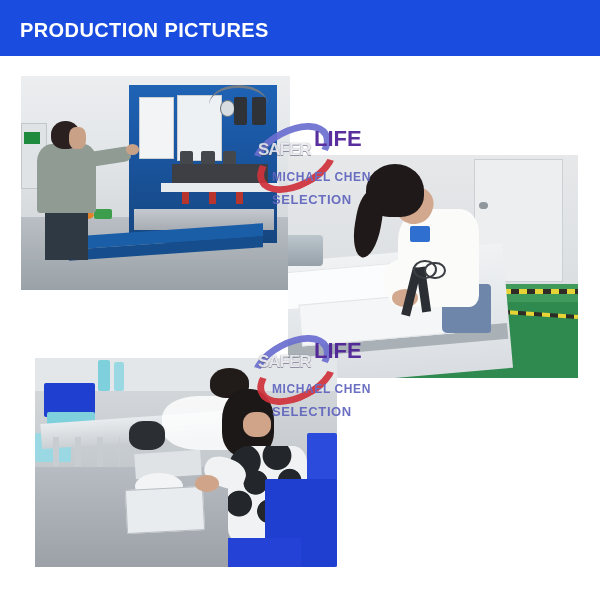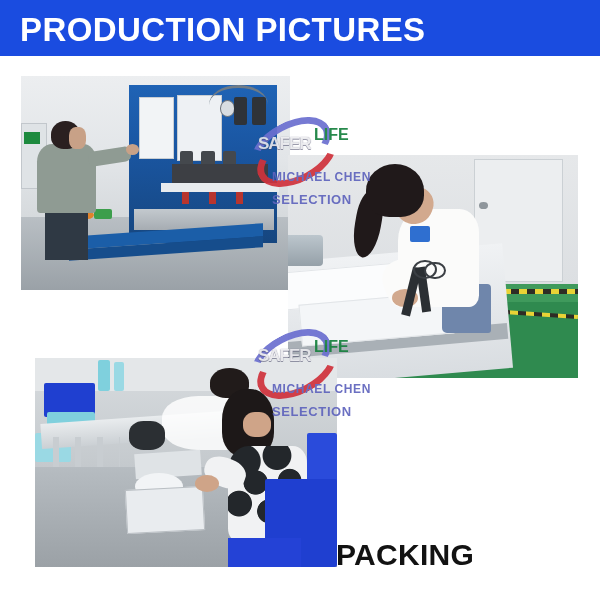--- a/index.html
+++ b/index.html
@@ -10,21 +10,21 @@
   }
   .page{position:relative;width:600px;height:600px;background:#fff;}
 
   
   .header-bar{
     position:absolute;left:0;top:0;width:600px;height:56px;
     background:#1a4ce0;
   }
   .header-title{
     position:absolute;left:20px;top:13px;
-    font-size:33px;font-weight:bold;color:#ffffff;
+    font-size:20px;font-weight:bold;color:#ffffff;
     letter-spacing:0.4px;line-height:34px;white-space:nowrap;
     font-family:"Liberation Sans",sans-serif;
   }
 
   
   .photo{position:absolute;overflow:hidden;background:#cfd4d8;}
   .photo .scene{position:absolute;left:0;top:0;width:100%;height:100%;}
 
   #photo-molding{left:21px;top:76px;width:269px;height:214px;}
   #photo-cutting{left:288px;top:155px;width:290px;height:223px;}
@@ -121,31 +121,31 @@
       #f1f2f3;
       border-radius:26% 18% 10% 14%;}
   .p-arm{left:56%;top:48%;width:14%;height:14%;background:#f1f2f3;border-radius:44%;transform:rotate(20deg);}
   .p-hand{left:53%;top:56%;width:8%;height:8%;background:#cfa488;border-radius:50%;}
   .p-bluebin{left:76%;top:58%;width:24%;height:42%;background:#1f3fd0;border-radius:2px;}
   .p-bluebin2{left:90%;top:36%;width:10%;height:24%;background:#2a4bdb;border-radius:2px;}
   .p-bluebin3{left:64%;top:86%;width:24%;height:14%;background:#24ardd;background:#2442d6;}
 
   
   .wm{position:absolute;pointer-events:none;opacity:.92;}
-  .wm-logo{position:absolute;left:0;top:4px;width:84px;height:46px;}
+  .wm-logo{position:absolute;left:0;top:10px;width:84px;height:46px;}
   .wm-arc-top{position:absolute;left:0;top:0;width:72px;height:36px;
      border:7px solid #6b6fd0;border-bottom-color:transparent;border-left-color:transparent;
      border-radius:50%;transform:rotate(-28deg);}
   .wm-arc-bot{position:absolute;left:6px;top:10px;width:72px;height:36px;
      border:7px solid #d0323c;border-top-color:transparent;border-right-color:transparent;
      border-radius:50%;transform:rotate(-28deg);}
   .wm-safer{position:absolute;left:10px;top:12px;font-size:17px;font-weight:bold;
      color:rgba(255,255,255,.85);letter-spacing:-1px;
      text-shadow:0 0 1px rgba(90,90,120,.85),0 1px 0 rgba(70,70,100,.55);}
-  .wm-life{position:absolute;font-size:16px;font-weight:bold;color:#15803d;letter-spacing:0px;}
+  .wm-life{position:absolute;font-size:22px;font-weight:bold;color:#4c1d95;letter-spacing:0px;}
   .wm-sub1{position:absolute;font-size:12px;font-weight:bold;color:#5f64bd;letter-spacing:.6px;}
   .wm-sub2{position:absolute;font-size:13px;font-weight:bold;color:#5f64bd;letter-spacing:.6px;}
 
   
   .caption{position:absolute;font-weight:bold;color:#121212;white-space:nowrap;
      font-family:"Liberation Sans",sans-serif;}
   #cap-molding{left:87px;top:298px;font-size:29px;letter-spacing:.3px;}
   #cap-cutting{left:376px;top:386px;font-size:29px;letter-spacing:.3px;}
   #cap-packing{left:336px;top:538px;font-size:30px;letter-spacing:.3px;}
 </style>
@@ -266,15 +266,14 @@
     <div class="wm-logo">
       <div class="wm-arc-top"></div>
       <div class="wm-arc-bot"></div>
       <div class="wm-safer">SAFER</div>
     </div>
     <div class="wm-life" style="left:66px;top:8px;">LIFE</div>
     <div class="wm-sub1" style="left:24px;top:52px;">MICHAEL CHEN</div>
     <div class="wm-sub2" style="left:24px;top:74px;">SELECTION</div>
   </div>
 
-  <div class="caption" id="cap-packing">PACKING</div>
 
 </div>
 
 </body></html>

